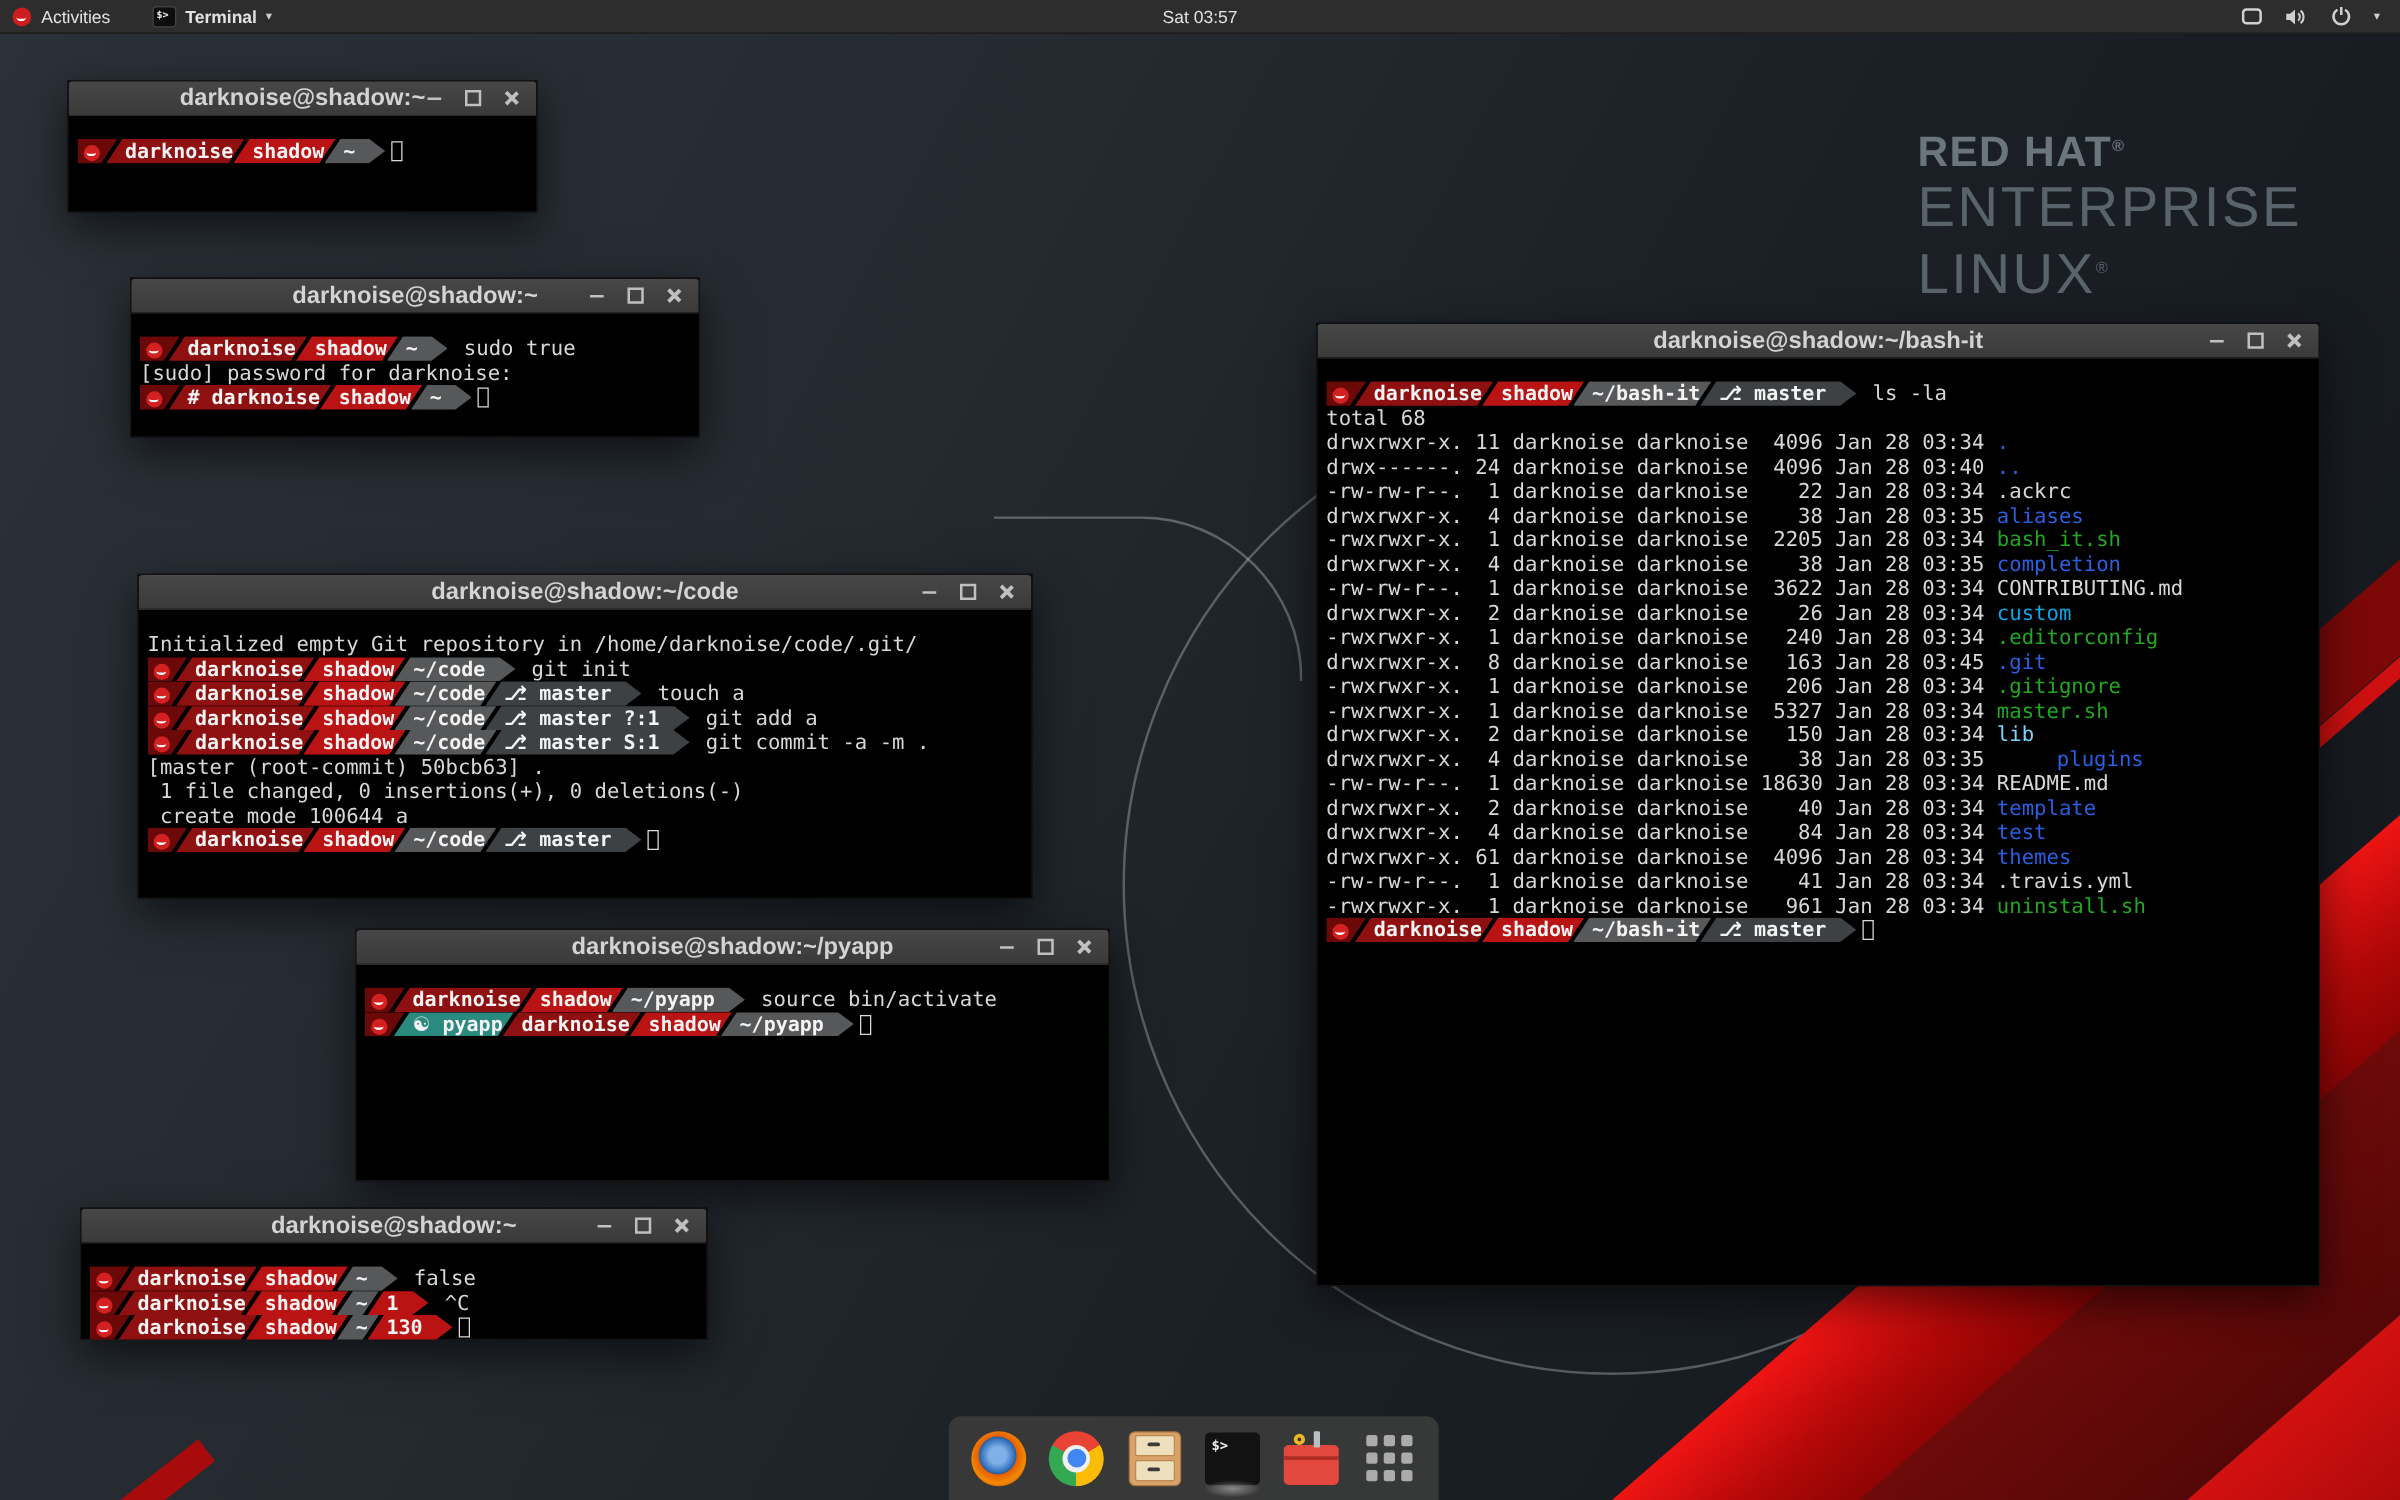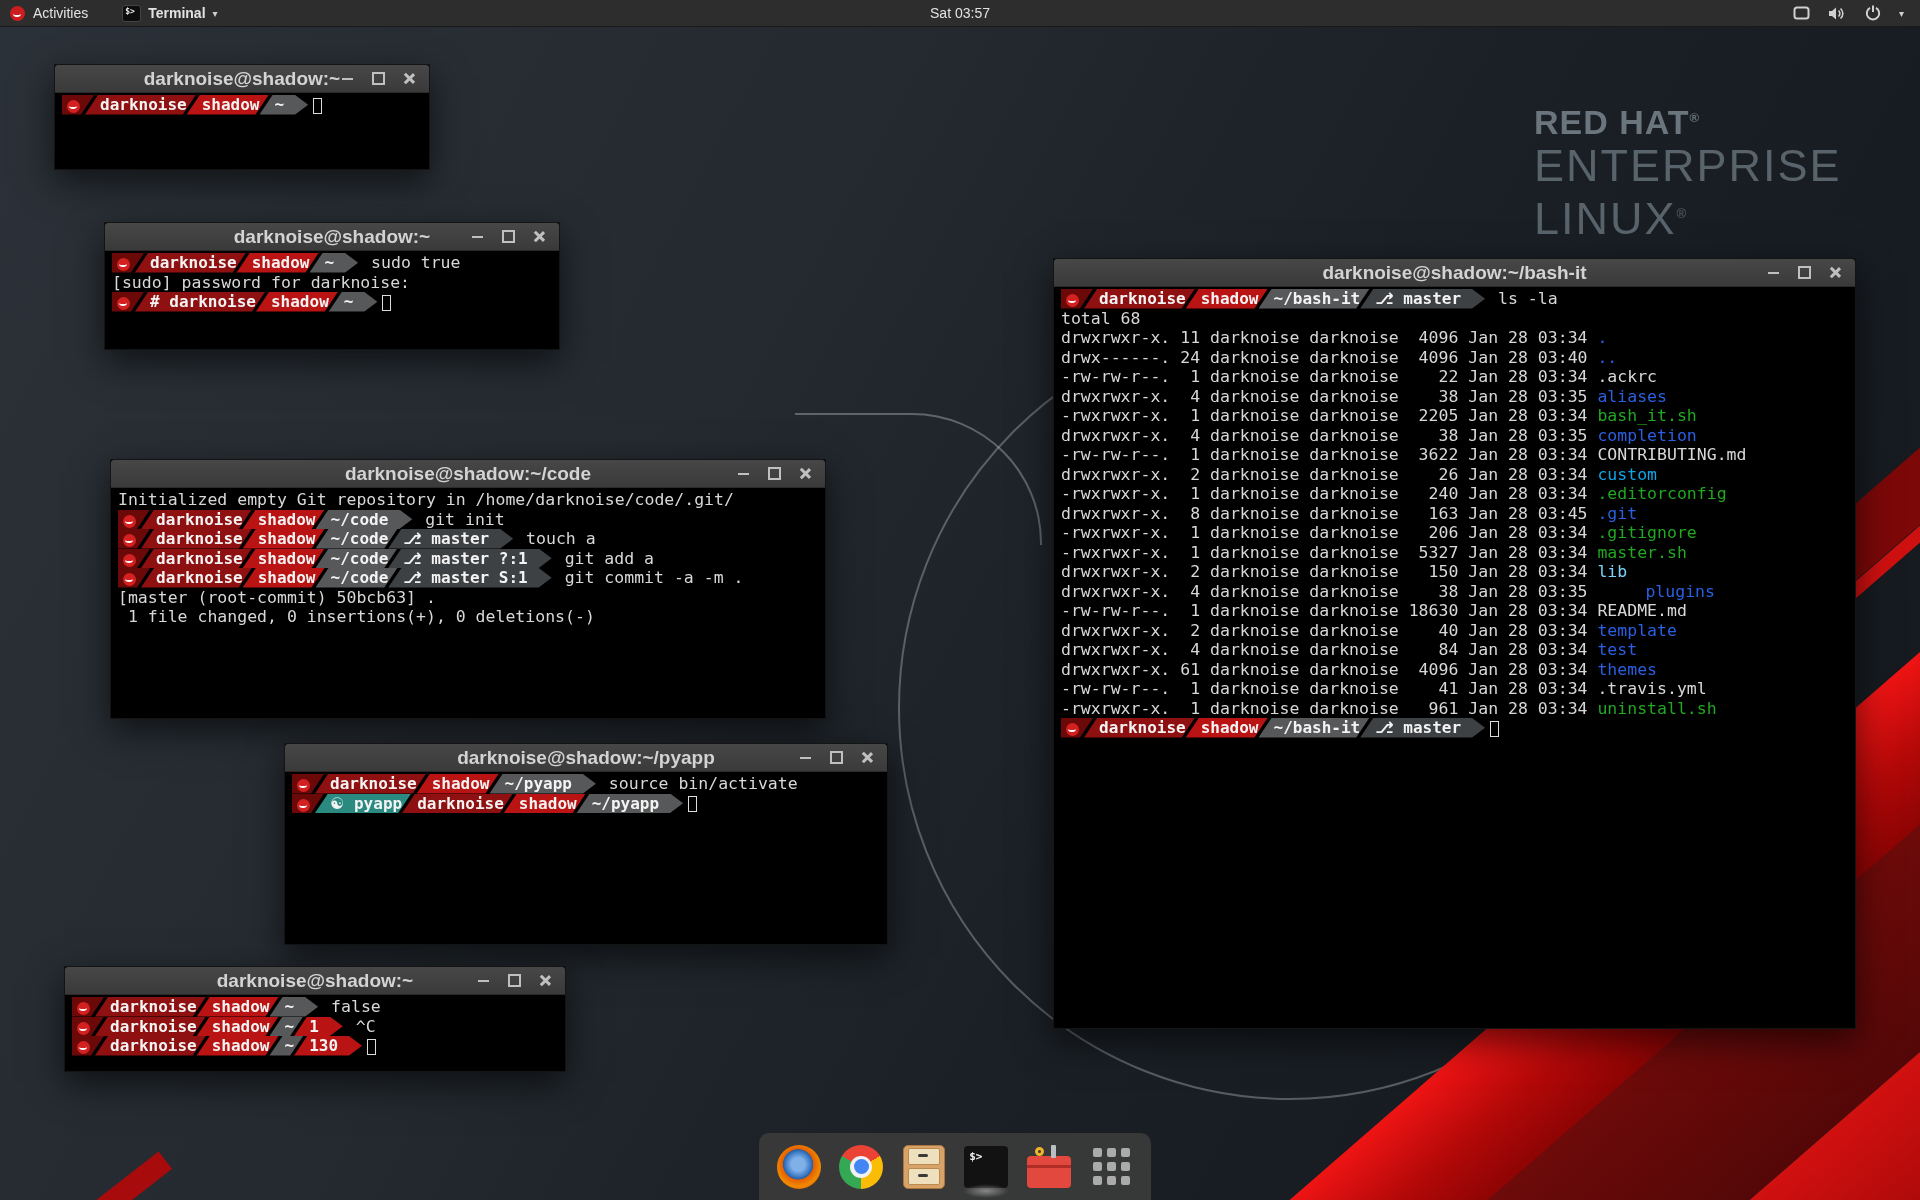--- a/index.html
+++ b/index.html
@@ -57,21 +57,21 @@
          font-size:19px;font-weight:bold;pointer-events:none;}
   .controls{margin-left:auto;display:flex;align-items:center;gap:7px;padding-right:8px;z-index:2;}
   .wc{width:24px;height:20px;display:flex;align-items:center;justify-content:center;cursor:default;}
   .wc-min i{width:11px;height:2px;background:#c0c0c0;display:block;}
   .wc-max i{width:9px;height:9px;border:2px solid #c0c0c0;display:block;}
   .wc-close i{position:relative;width:13px;height:13px;display:block;}
   .wc-close i::before,.wc-close i::after{content:"";position:absolute;left:5.5px;top:0;width:2.5px;height:13px;background:#c0c0c0;}
   .wc-close i::before{transform:rotate(45deg);}
   .wc-close i::after{transform:rotate(-45deg);}
 
-  .term-content{padding:2px 7px;font-family:"DejaVu Sans Mono",monospace;font-size:16.5px;
+  .term-content{padding:18px 7px;font-family:"DejaVu Sans Mono",monospace;font-size:16.5px;
                 color:#d8d8d8;overflow:hidden;height:calc(100% - 27px);box-sizing:border-box;}
   .tline{height:19.5px;line-height:19.5px;white-space:pre;}
 
   
   .seg{display:inline-block;height:19.5px;line-height:19.5px;vertical-align:top;
        padding:0 9px 0 15px;margin-right:-9px;font-weight:bold;color:#f3f3f3;font-size:16px;
        clip-path:polygon(13px 0,100% 0,calc(100% - 13px) 100%,0 100%);}
   .seg-first{padding-left:5px;clip-path:polygon(0 0,100% 0,calc(100% - 13px) 100%,0 100%);}
   .seg-end{padding-right:24px;clip-path:polygon(13px 0,calc(100% - 13px) 0,100% 50%,calc(100% - 13px) 100%,0 100%);}
   .seg-icon{background:#6b0909;padding-right:14px;}
@@ -240,20 +240,22 @@
       </div>
     </div>
     <div class="term-content">
         <div class="tline">Initialized empty Git repository in /home/darknoise/code/.git/</div>
         <div class="tline"><span class="seg seg-first seg-icon"><i class="hat"></i></span><span class="seg seg-user">darknoise</span><span class="seg seg-host">shadow</span><span class="seg seg-path seg-end">~/code</span><span class="cmd"> git init</span></div>
         <div class="tline"><span class="seg seg-first seg-icon"><i class="hat"></i></span><span class="seg seg-user">darknoise</span><span class="seg seg-host">shadow</span><span class="seg seg-path">~/code</span><span class="seg seg-git seg-end"><i class="pglyph">⎇</i> master</span><span class="cmd"> touch a</span></div>
         <div class="tline"><span class="seg seg-first seg-icon"><i class="hat"></i></span><span class="seg seg-user">darknoise</span><span class="seg seg-host">shadow</span><span class="seg seg-path">~/code</span><span class="seg seg-git seg-end"><i class="pglyph">⎇</i> master ?:1</span><span class="cmd"> git add a</span></div>
         <div class="tline"><span class="seg seg-first seg-icon"><i class="hat"></i></span><span class="seg seg-user">darknoise</span><span class="seg seg-host">shadow</span><span class="seg seg-path">~/code</span><span class="seg seg-git seg-end"><i class="pglyph">⎇</i> master S:1</span><span class="cmd"> git commit -a -m .</span></div>
         <div class="tline">[master (root-commit) 50bcb63] .</div>
         <div class="tline"> 1 file changed, 0 insertions(+), 0 deletions(-)</div>
+        <div class="tline"> create mode 100644 a</div>
+        <div class="tline"><span class="seg seg-first seg-icon"><i class="hat"></i></span><span class="seg seg-user">darknoise</span><span class="seg seg-host">shadow</span><span class="seg seg-path">~/code</span><span class="seg seg-git seg-end"><i class="pglyph">⎇</i> master</span><span class="cursor"></span></div>
       </div>
   </div>
 
   <div class="window" id="win3">
     <div class="titlebar">
       <div class="title">darknoise@shadow:~/pyapp</div>
       <div class="controls">
         <span class="wc wc-min">
             <i></i>
           </span>

